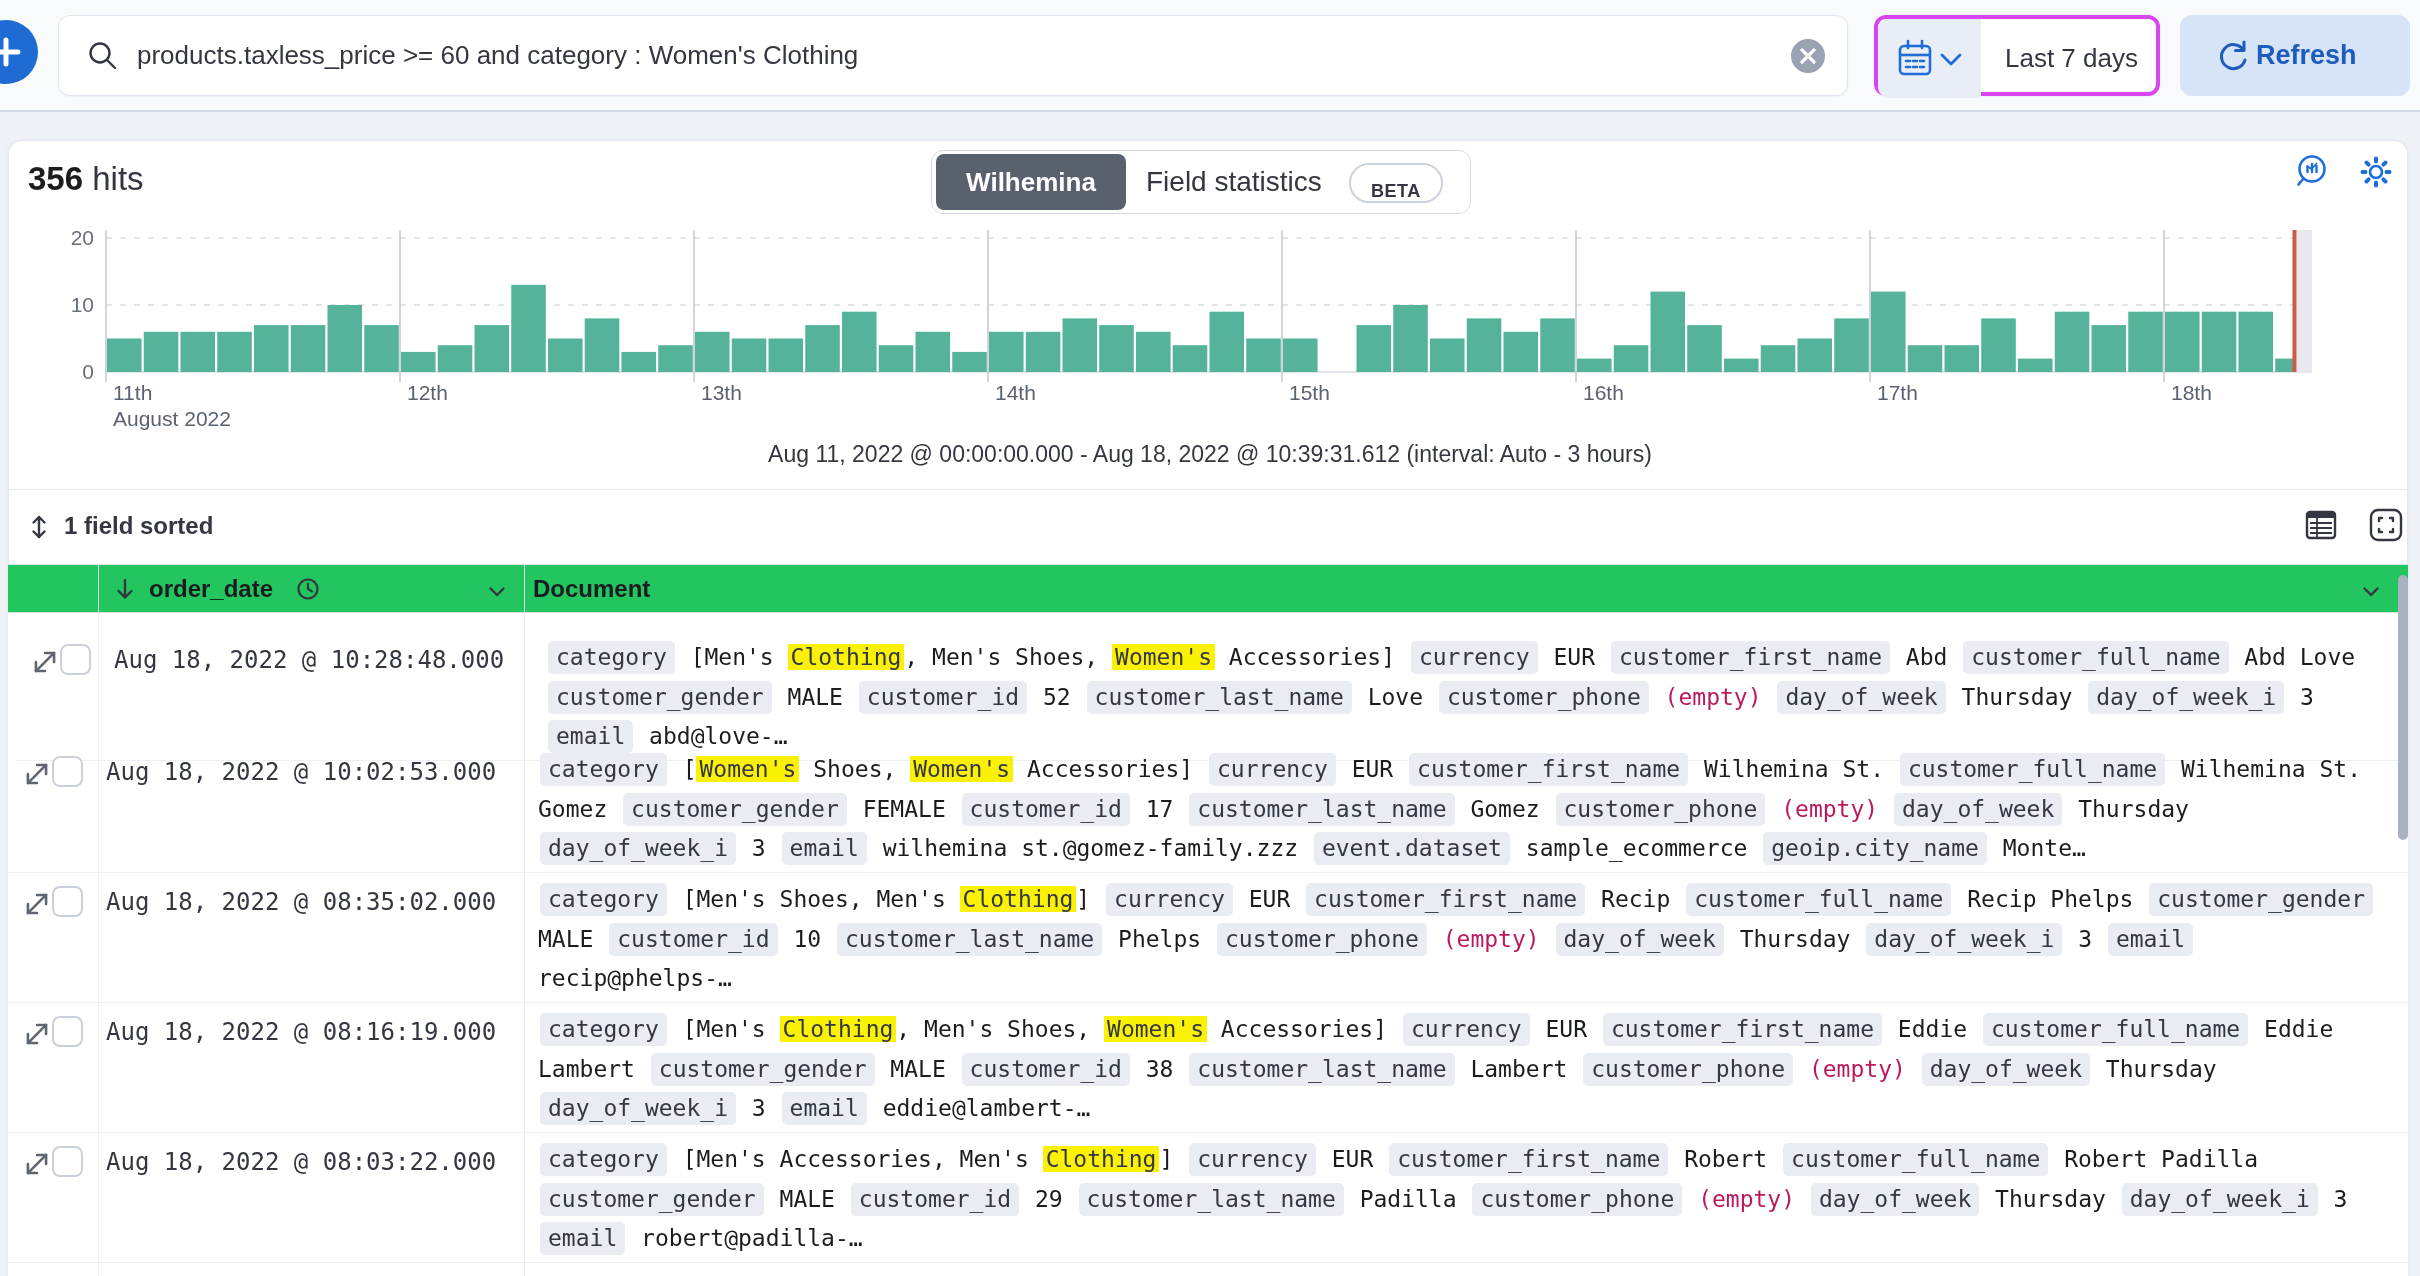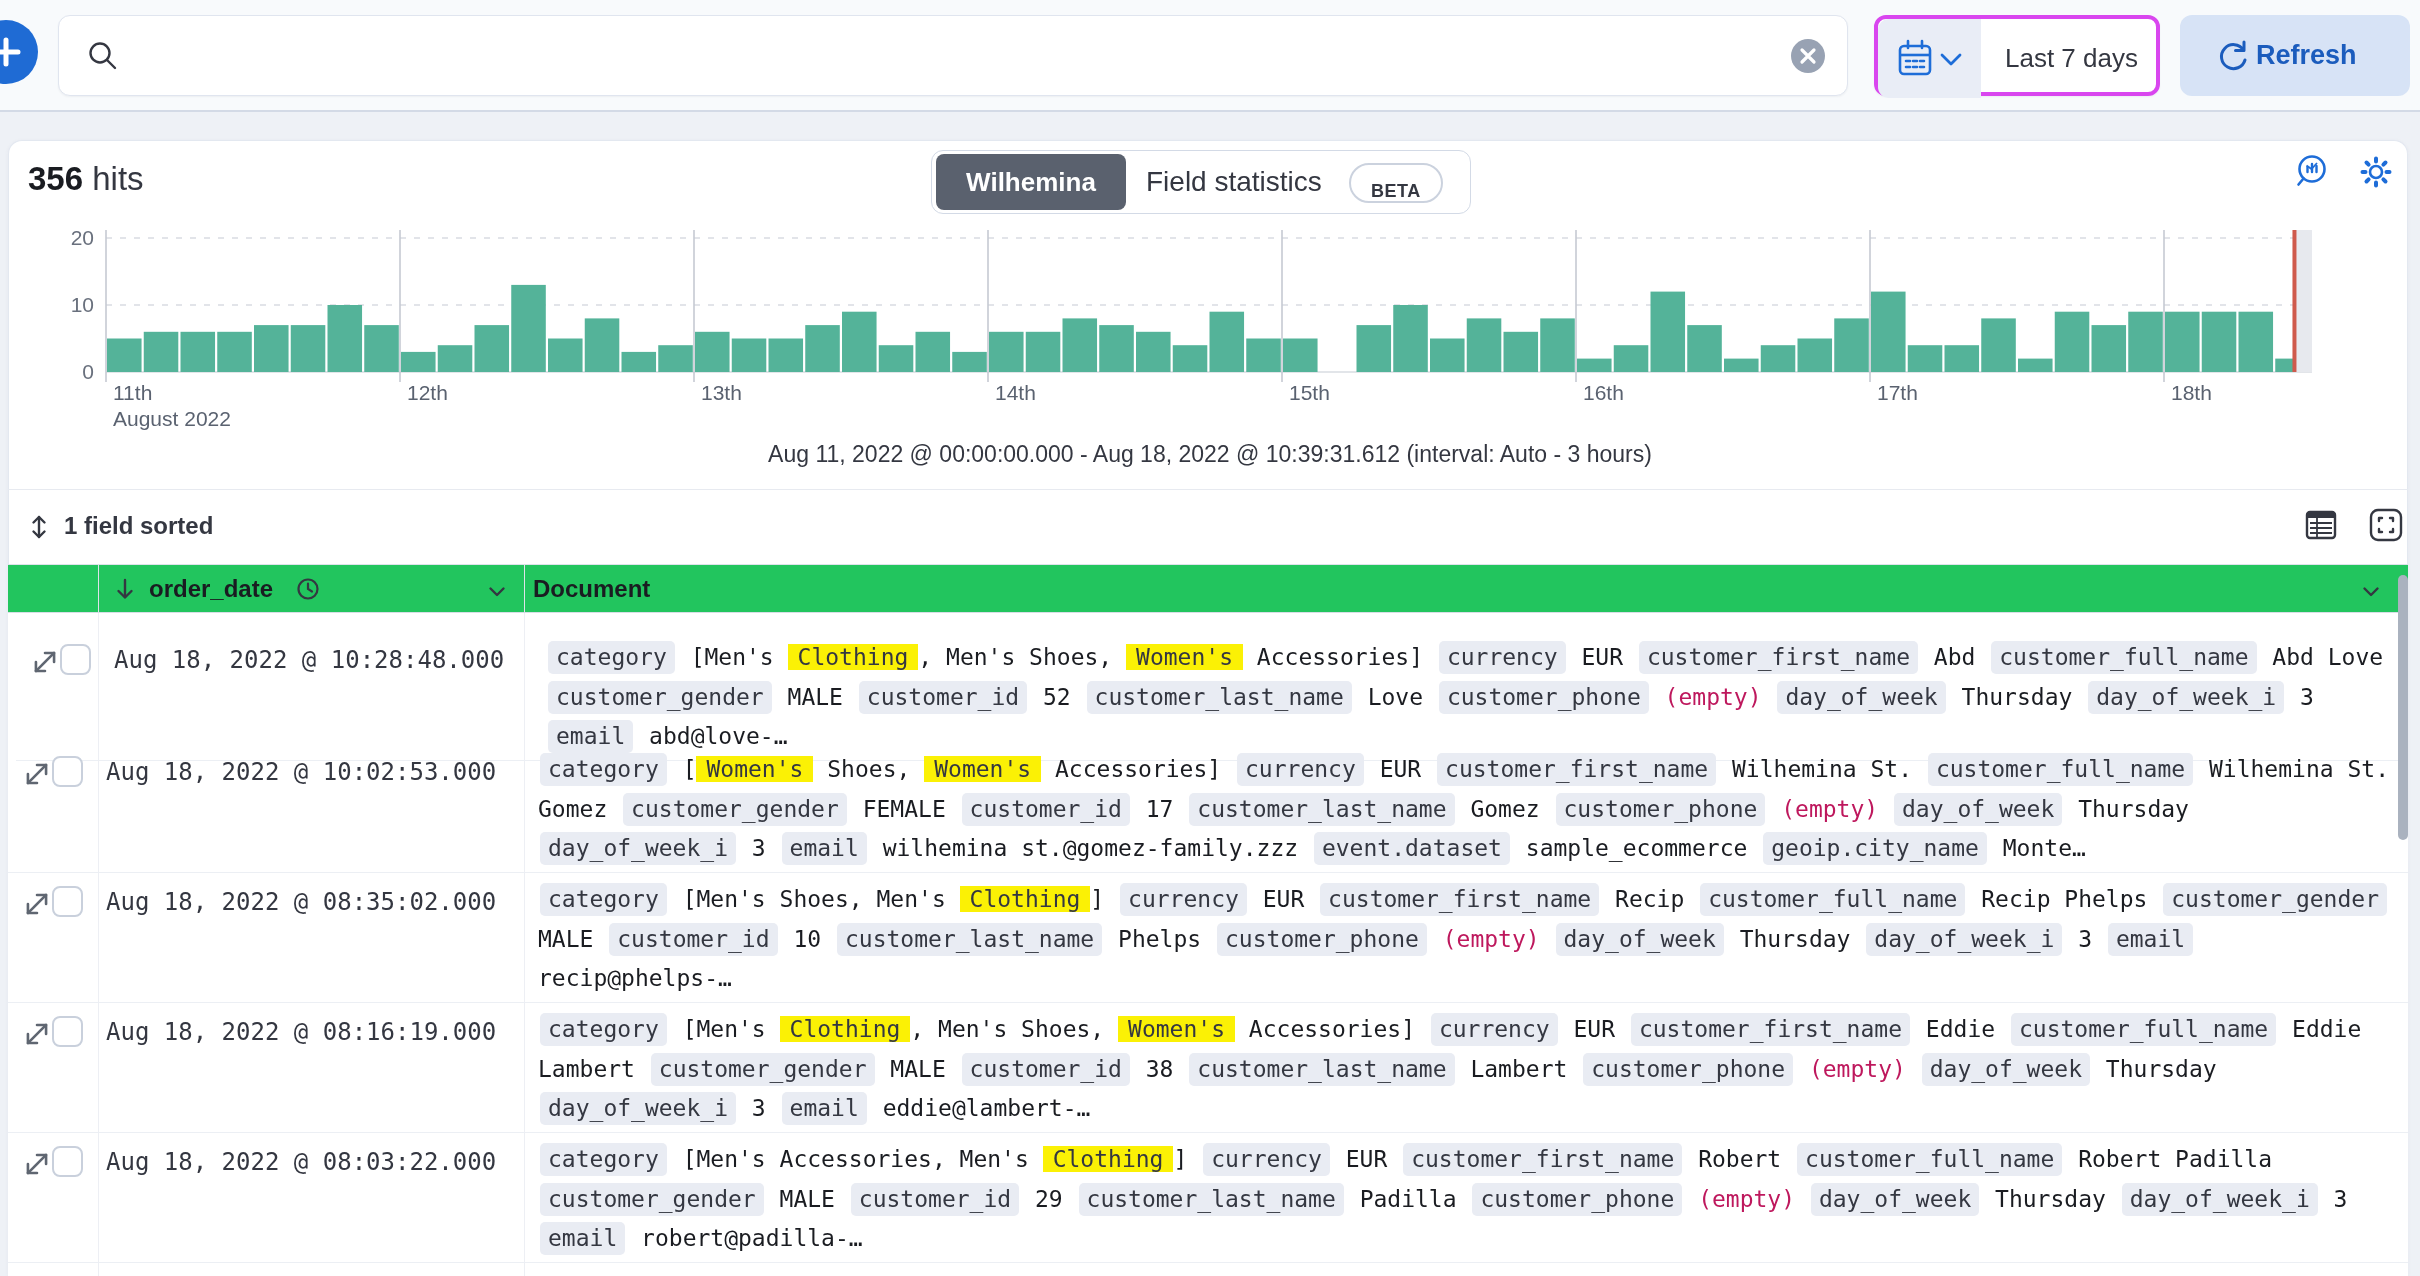--- a/index.html
+++ b/index.html
@@ -51,21 +51,21 @@
 
   .rows { position:absolute; left:8px; top:613px; width:2400px; height:663px; background:#fff; overflow:hidden; z-index:2; }
   .rows .colline { position:absolute; top:0; width:1px; height:663px; background:#edeff4; }
   .trow { position:absolute; left:0; width:2400px; height:130px; border-bottom:1px solid #eceff4; }
   .expand-btn { position:absolute; left:12px; top:14px; width:34px; height:34px; }
   .row-check { position:absolute; left:44px; top:13px; width:31px; height:31px; border:2px solid #c9d0dc; border-radius:8px; background:#fff; }
   .row-date { position:absolute; left:98px; top:15px; font-family:"DejaVu Sans Mono", monospace; font-size:24px; color:#343741; white-space:pre; }
   .row-doc { position:absolute; left:530px; top:7px; width:1856px; height:119px; overflow:hidden;
              font-family:"DejaVu Sans Mono", monospace; font-size:23px; line-height:39.5px; color:#1a1c21; }
   .badge { display:inline-block; background:#e9ecf3; border-radius:5px; padding:0 8px; margin:0 2px; color:#343741; line-height:33px; }
-  .hl { background:#fbf105; color:#343741; padding:0 10px; }
+  .hl { background:#fbf105; color:#343741; padding:0 3px; }
   .muted { color:#be185d; }
 
   .scroll-thumb { position:absolute; left:2398px; top:575px; width:10px; height:265px; background:#aab2bf; border-radius:5px; z-index:6; }
 </style>
 </head>
 <body>
 
 <div id="app">
 
   <div class="topbar">
@@ -74,20 +74,21 @@
       <svg width="64" height="64" viewBox="0 0 64 64">
         <path d="M32 20v24M20 32h24" stroke="#fff" stroke-width="5" stroke-linecap="round"></path>
       </svg>
     </div>
 
     <div class="search-box">
       <svg class="search-icon" width="32" height="32" viewBox="0 0 32 32">
         <circle cx="13" cy="13" r="9.5" fill="none" stroke="#343741" stroke-width="2.4"></circle>
         <path d="M20 20 L28 28" stroke="#343741" stroke-width="2.4" stroke-linecap="round"></path>
       </svg>
+      <div class="search-text">products.taxless_price &gt;= 60 and category : Women's Clothing</div>
       <div class="clear-btn">
         <svg width="34" height="34" viewBox="0 0 34 34">
           <path d="M11 11 L23 23 M23 11 L11 23" stroke="#fff" stroke-width="3.2" stroke-linecap="round"></path>
         </svg>
       </div>
     </div>
 
     <div class="datepicker">
       <div class="dp-left">
         <svg width="103" height="79" viewBox="0 0 103 79">

